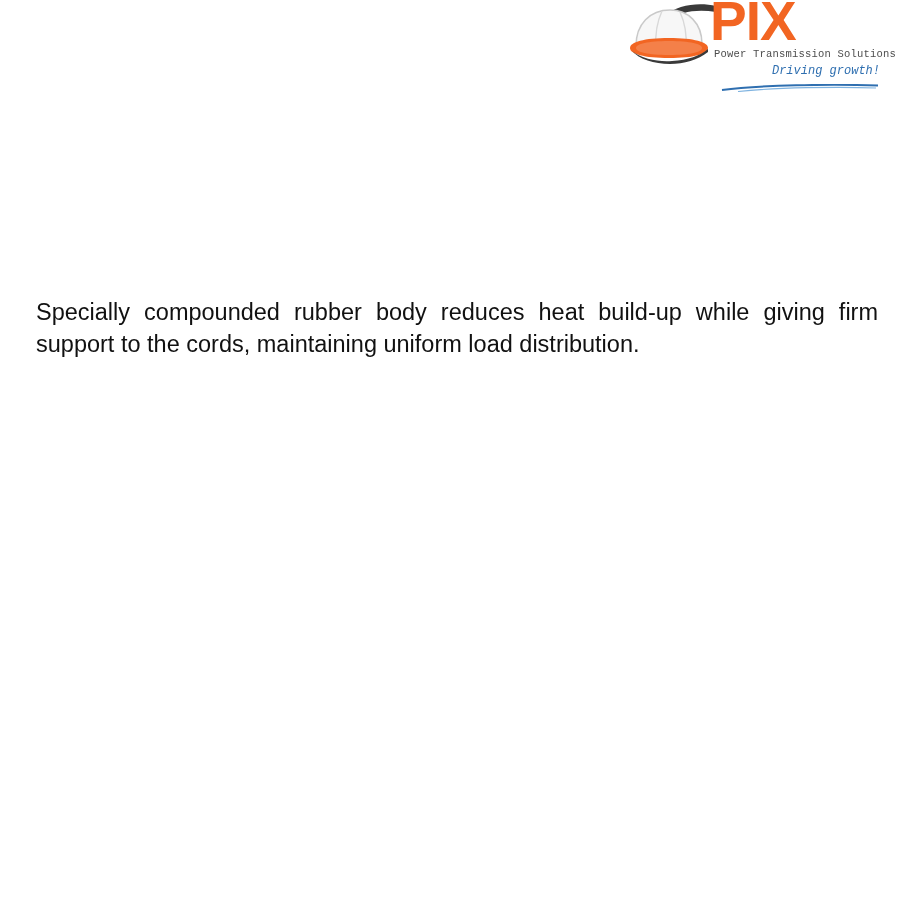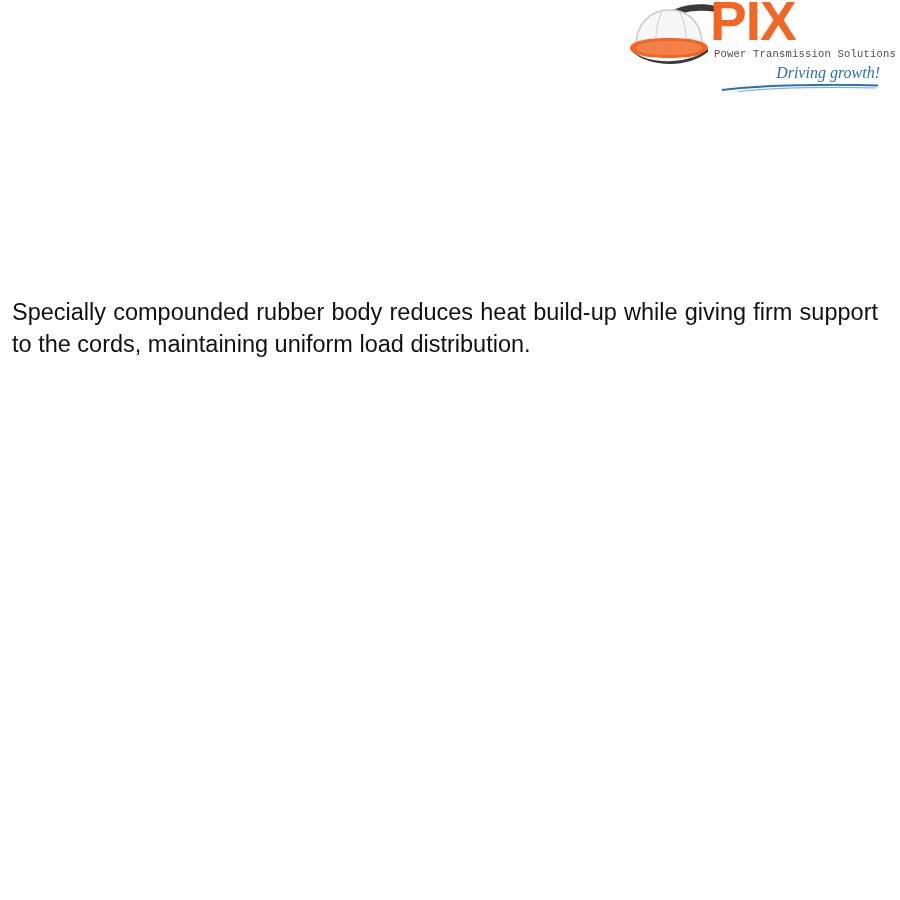--- a/index.html
+++ b/index.html
@@ -55,23 +55,23 @@
     font-size: 10.5px;
     color: #4d4d4d;
     letter-spacing: 0.2px;
     white-space: nowrap;
   }
 
   .driving-growth {
     position: absolute;
     right: 2px;
     top: 64px;
-    font-family: Liberation Serif, serif;
+    font-family: Liberation Mono, monospace;
     font-style: italic;
-    font-size: 16px;
+    font-size: 12px;
     color: #2f6fb0;
     white-space: nowrap;
   }
 
   .swoosh {
     position: absolute;
     right: 2px;
     top: 78px;
     width: 160px;
     height: 8px;
@@ -91,20 +91,21 @@
     line-height: 1.37;
     color: #111111;
     margin: 0 0 26px 0;
   }
 
   .para.justify {
     text-align: justify;
   }
   .para.justify-last {
     text-align: justify;
+    margin-left: 24px;
   }
 </style>
 </head>
 <body>
 
 <div class="logo-block">
 
   <div class="helmet-wrap">
     <svg width="96" height="62" viewBox="0 0 96 62" xmlns="http://www.w3.org/2000/svg">
 

